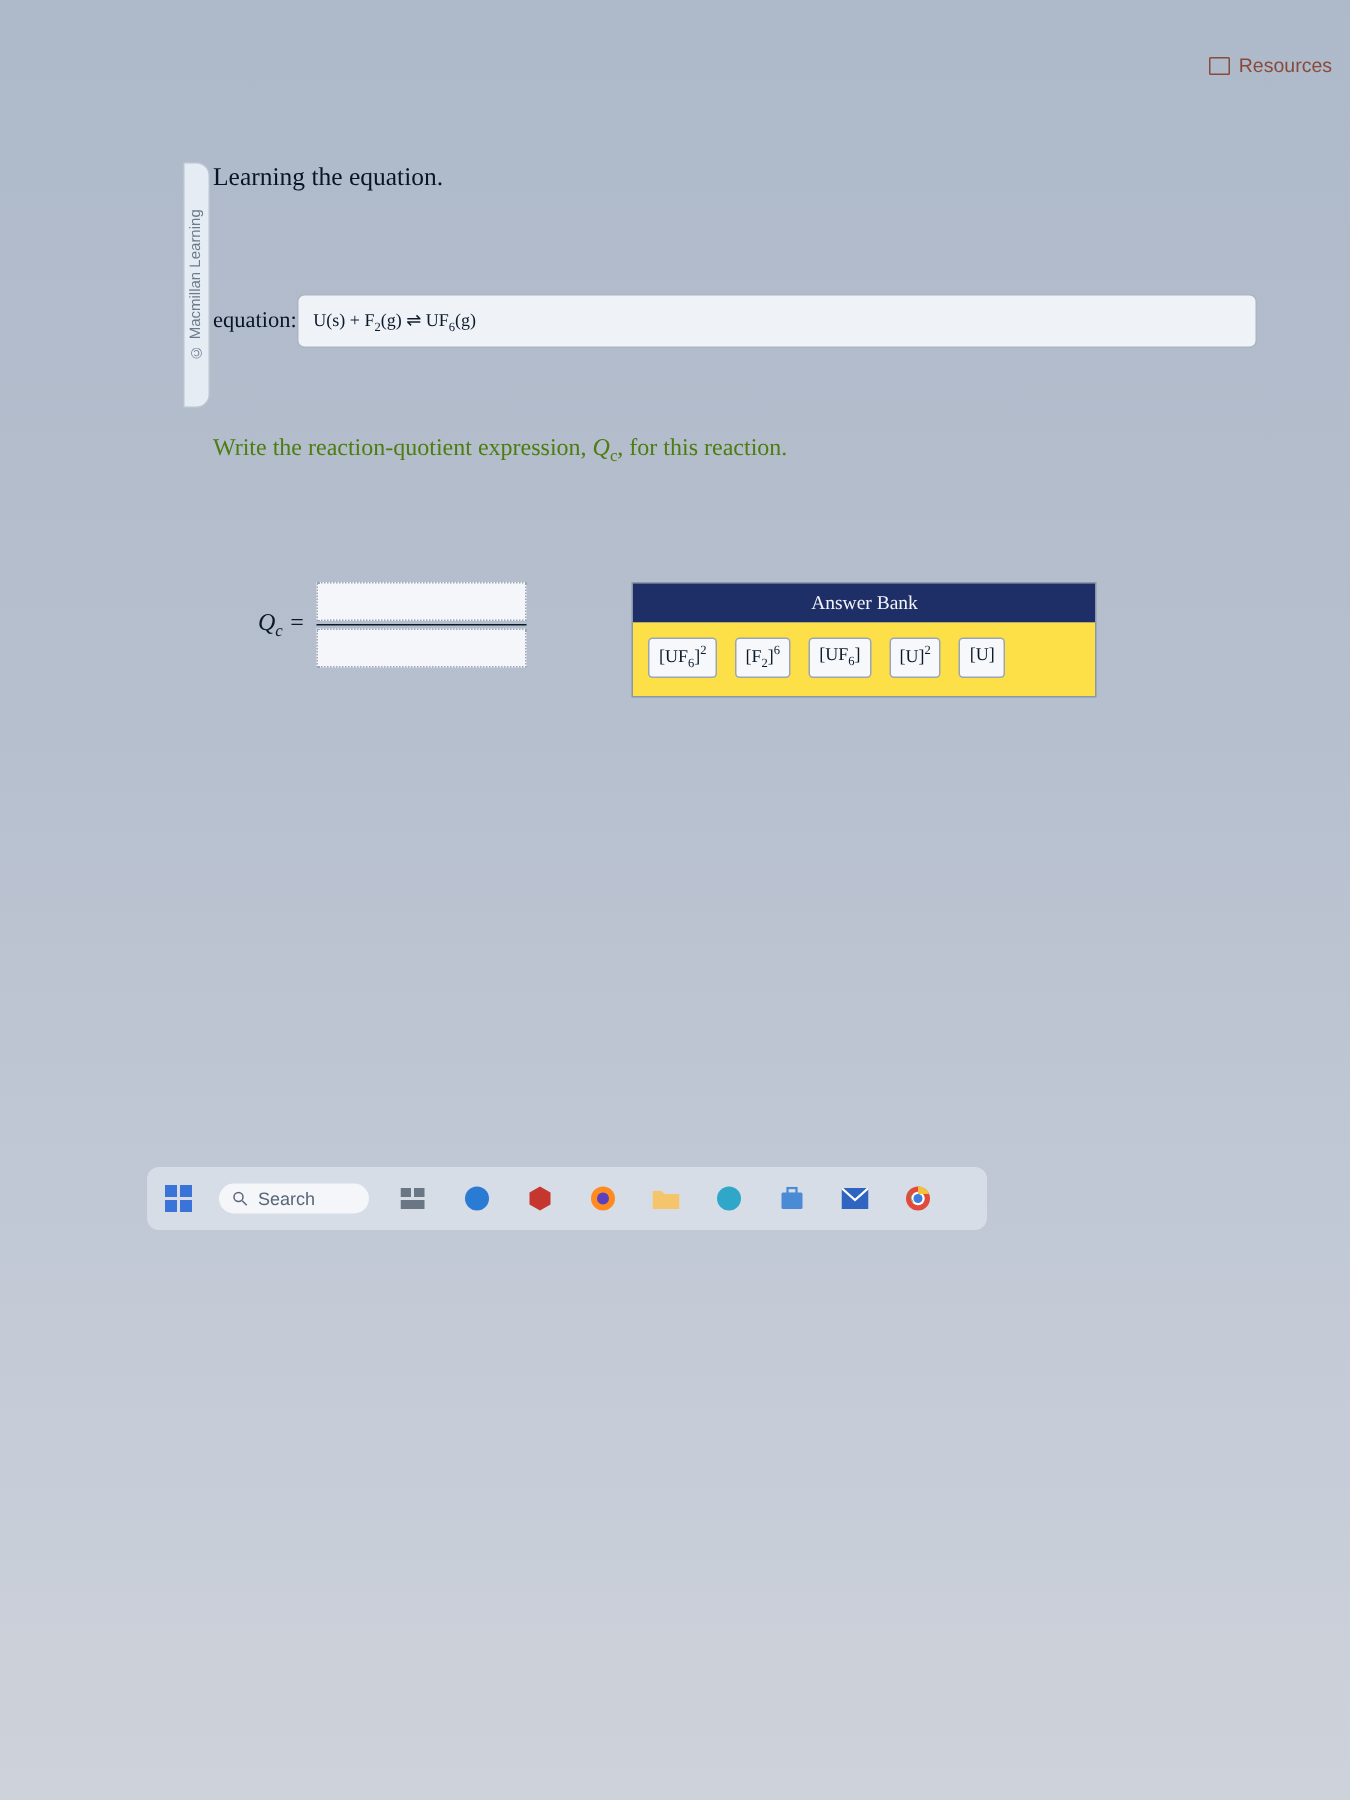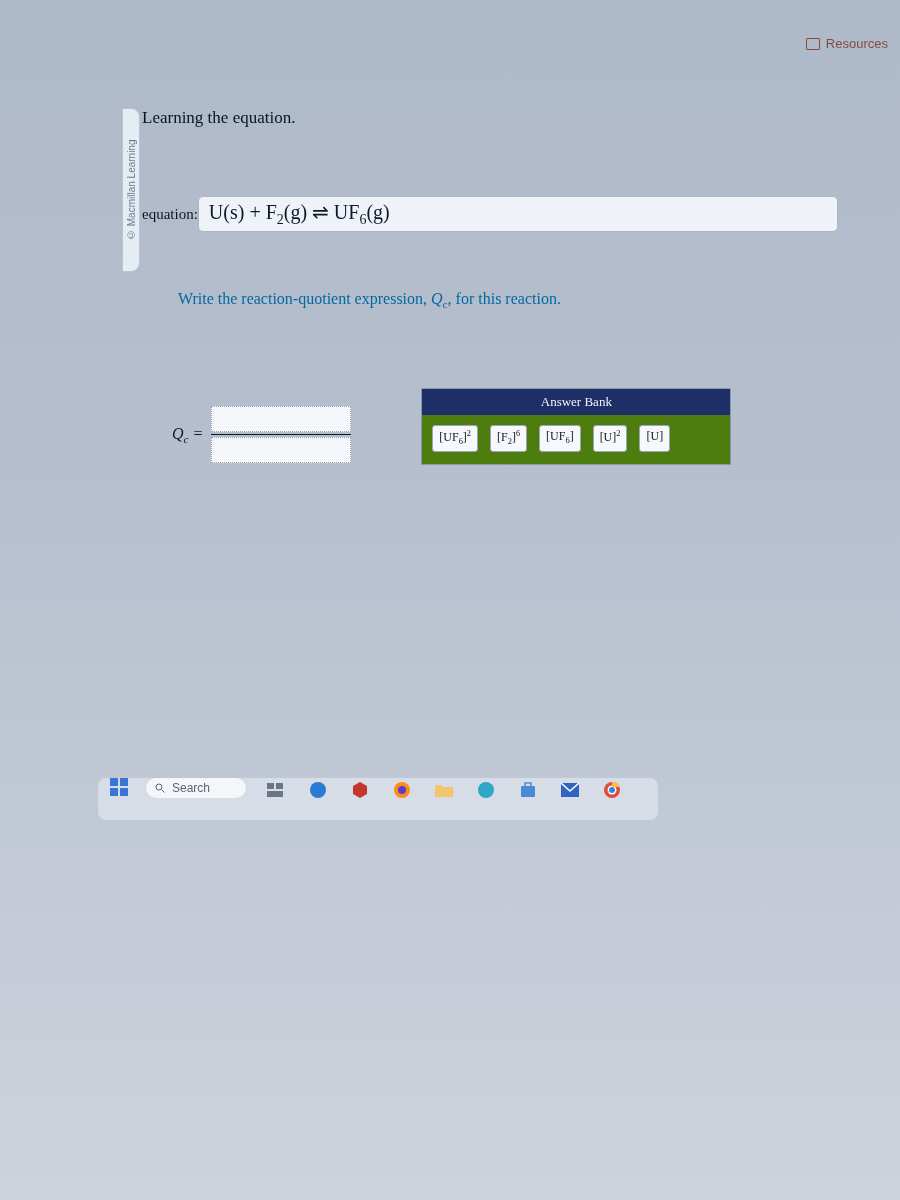--- a/index.html
+++ b/index.html
@@ -68,41 +68,39 @@
   }
   .eq-input {
     width: 640px;
     height: 36px;
     background: #eff3f8;
     border: 1px solid #aab6c4;
     border-radius: 5px;
     padding: 4px 10px;
     display: flex;
     align-items: center;
-    font-size: 20px;
+    font-size: 12px;
     color: #0b1a2b;
   }
   .prompt2 {
     margin-top: 58px;
     font-size: 16px;
-    color: #0369a1;
-    margin-left: 36px;
+    color: #4d7c0f;
   }
   .work-row {
     display: flex;
     align-items: flex-start;
     gap: 70px;
     margin-top: 78px;
   }
   .qc-wrap {
     display: flex;
     align-items: center;
     gap: 8px;
     margin-left: 30px;
-    margin-top: 18px;
   }
   .qc-label {
     font-style: italic;
     font-size: 16px;
     color: #0b1a2b;
   }
   .frac {
     display: flex;
     flex-direction: column;
     width: 140px;
@@ -123,21 +121,21 @@
   }
   .bank-header {
     background: #1e2e66;
     color: #f2f4f8;
     font-family: "Times New Roman", serif;
     font-size: 13px;
     text-align: center;
     padding: 5px 0;
   }
   .bank-body {
-    background: #4d7c0f;
+    background: #fde047;
     padding: 10px 10px 12px 10px;
     display: flex;
     flex-direction: column;
     gap: 28px;
   }
   .bank-row {
     display: flex;
     gap: 12px;
     justify-content: flex-start;
   }
@@ -154,21 +152,21 @@
   }
   .taskbar {
     position: absolute;
     left: 98px;
     bottom: 380px;
     width: 560px;
     height: 42px;
     background: rgba(219,225,233,0.85);
     border-radius: 8px;
     display: flex;
-    align-items: flex-start;
+    align-items: center;
     gap: 18px;
     padding: 0 12px;
     font-family: "Segoe UI", Arial, sans-serif;
   }
   .start {
     width: 18px;
     height: 18px;
     display: grid;
     grid-template-columns: 1fr 1fr;
     grid-template-rows: 1fr 1fr;

